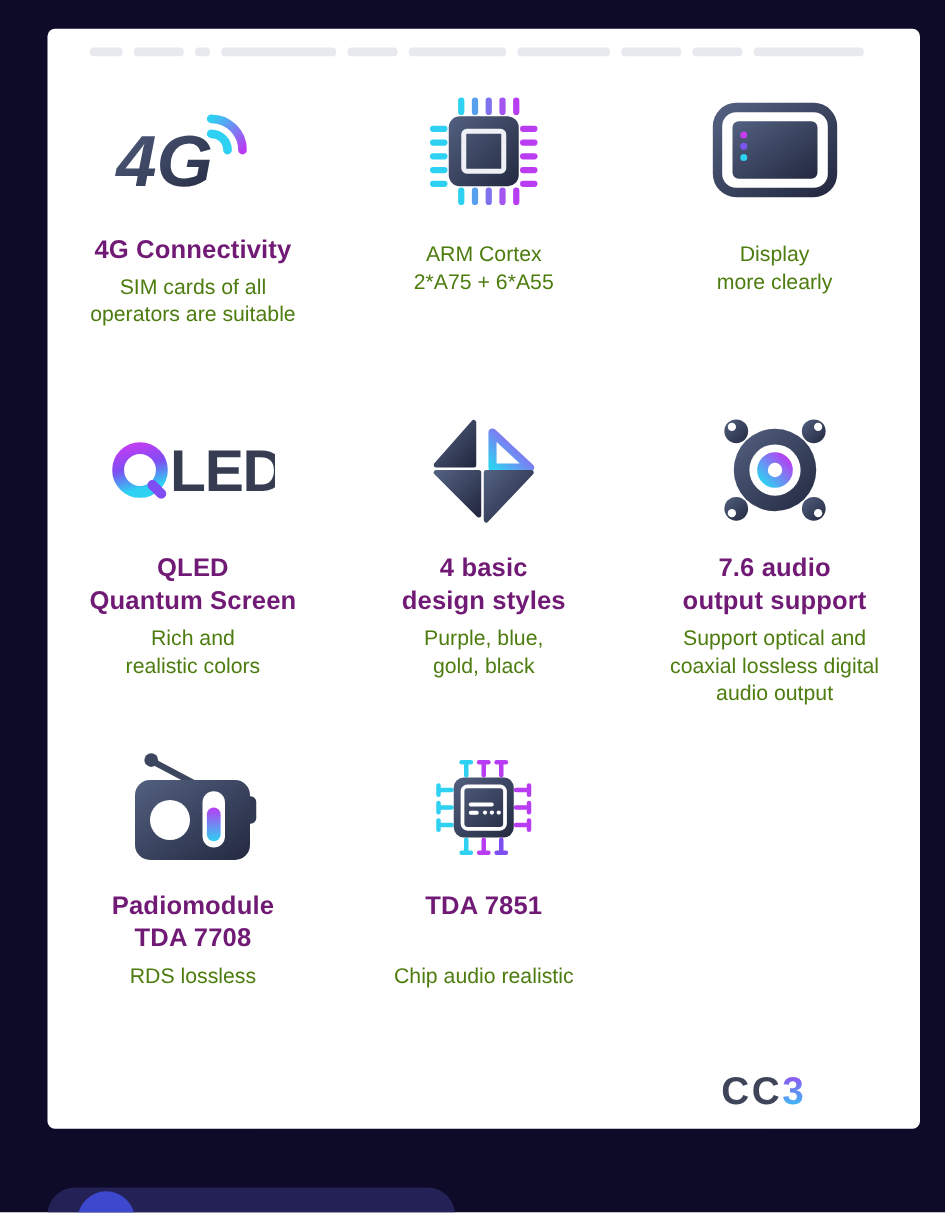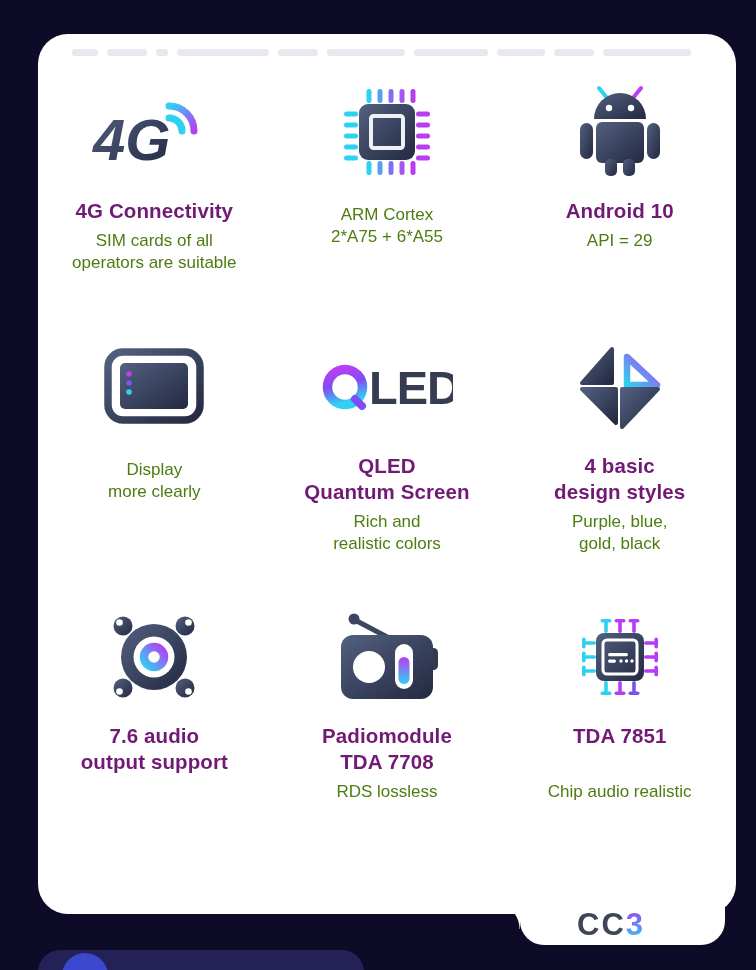--- a/index.html
+++ b/index.html
@@ -2,22 +2,22 @@
 <html><head>
 <meta charset="utf-8">
 <style>
   html,body{margin:0;padding:0;}
   #canvas{
     position:relative;width:756px;height:970px;overflow:hidden;
     background:#0d0b28;
     font-family:"Liberation Sans",sans-serif;
   }
   .card{
-    position:absolute;left:38px;top:34px;width:698px;height:880px;
-    background:#ffffff;border-radius:30px;
+    position:absolute;left:38px;top:23px;width:698px;height:880px;
+    background:#ffffff;border-radius:6px;
   }
   
   .ghost-row{position:absolute;top:15px;left:34px;right:34px;display:flex;gap:9px;align-items:center;}
   .ghost-row i{display:block;height:7px;border-radius:3px;background:#aab0c2;opacity:.28;}
   .ghost-row i:nth-child(1){width:26px}.ghost-row i:nth-child(2){width:40px}
   .ghost-row i:nth-child(3){width:12px}.ghost-row i:nth-child(4){width:92px}
   .ghost-row i:nth-child(5){width:40px}.ghost-row i:nth-child(6){width:78px}
   .ghost-row i:nth-child(7){width:74px}.ghost-row i:nth-child(8){width:48px}
   .ghost-row i:nth-child(9){width:40px}.ghost-row i:nth-child(10){width:88px}
 
@@ -33,21 +33,21 @@
     color:#701a75;white-space:pre-line;letter-spacing:.1px;
   }
   .r2 .title,.r3 .title{min-height:52px;}
   .desc{
     margin:6px 0 0 0;font-size:17px;line-height:22px;
     color:#4d7c0f;white-space:pre-line;
   }
 
   
   .tab{
-    position:absolute;left:520px;top:902px;width:205px;height:43px;
+    position:absolute;left:520px;top:850px;width:205px;height:43px;
     background:#ffffff;border-radius:0 0 24px 24px;
     display:flex;align-items:center;justify-content:center;
   }
   .tab::before{
     content:"";position:absolute;left:-27px;top:0;width:27px;height:27px;
     background:radial-gradient(circle at 0% 100%, rgba(255,255,255,0) 26px, #ffffff 27px);
   }
 
   
   .next-card{
@@ -156,38 +156,20 @@
               <rect x="77.5" y="83" width="5" height="14" rx="2.5" fill="#b83df2"></rect>
             </g>
             <rect x="26" y="26" width="56" height="56" rx="9" fill="url(#gslate)"></rect>
             <rect x="38" y="38" width="32" height="32" rx="2.5" fill="none" stroke="#eef0f6" stroke-width="4"></rect>
           </svg>
         </div>
         <p class="desc">ARM Cortex
 2*A75 + 6*A55</p>
       </div>
 
-      <div class="cell r1">
-        <div class="icon-box">
-          <svg width="92" height="94" viewBox="0 0 92 94">
-            <line x1="33" y1="13" x2="25" y2="3" stroke="#2ed1f2" stroke-width="4" stroke-linecap="round"></line>
-            <line x1="59" y1="13" x2="67" y2="3" stroke="#c03df2" stroke-width="4" stroke-linecap="round"></line>
-            <path d="M20,34 A26,26 0 0 1 72,34 Z" fill="url(#gslate)"></path>
-            <circle cx="35" cy="23" r="3.2" fill="#ffffff"></circle>
-            <circle cx="57" cy="23" r="3.2" fill="#ffffff"></circle>
-            <rect x="6" y="38" width="13" height="36" rx="6.5" fill="url(#gslate)"></rect>
-            <rect x="73" y="38" width="13" height="36" rx="6.5" fill="url(#gslate)"></rect>
-            <rect x="22" y="37" width="48" height="41" rx="6" fill="url(#gslate)"></rect>
-            <rect x="31" y="74" width="12" height="17" rx="5" fill="url(#gslate)"></rect>
-            <rect x="49" y="74" width="12" height="17" rx="5" fill="url(#gslate)"></rect>
-          </svg>
-        </div>
-        <h3 class="title">Android 10</h3>
-        <p class="desc">API = 29</p>
-      </div>
 
       <div class="cell r2">
         <div class="icon-box">
           <svg width="102" height="80" viewBox="0 0 102 80">
             <rect x="5" y="5" width="92" height="68" rx="15" fill="none" stroke="url(#gslate)" stroke-width="7.5"></rect>
             <rect x="17" y="16" width="68" height="46" rx="5" fill="url(#gslate)"></rect>
             <circle cx="26" cy="27" r="2.8" fill="#c43df0"></circle>
             <circle cx="26" cy="36" r="2.8" fill="#7a55f0"></circle>
             <circle cx="26" cy="45" r="2.8" fill="#2ed1f2"></circle>
           </svg>
@@ -238,20 +220,23 @@
               <circle cx="12.5" cy="81.5" r="3.3" fill="#ffffff"></circle>
                 <circle cx="81.5" cy="81.5" r="3.3" fill="#ffffff"></circle>
             </g>
             <circle cx="47" cy="47" r="33" fill="url(#gslate)"></circle>
             <circle cx="47" cy="47" r="20.5" fill="#ffffff"></circle>
             <circle cx="47" cy="47" r="10" fill="none" stroke="url(#gacc)" stroke-width="8.5"></circle>
           </svg>
         </div>
         <h3 class="title">7.6 audio
 output support</h3>
+        <p class="desc">Support optical and
+coaxial lossless digital
+audio output</p>
       </div>
 
       <div class="cell r3">
         <div class="icon-box">
           <svg width="112" height="92" viewBox="0 0 112 92">
             <line x1="24" y1="9" x2="58" y2="27" stroke="#3c465f" stroke-width="5" stroke-linecap="round"></line>
             <circle cx="23" cy="8" r="5.5" fill="#3c465f"></circle>
             <rect x="98" y="37" width="9" height="22" rx="4.5" fill="#323a52"></rect>
             <rect x="10" y="24" width="92" height="64" rx="12" fill="url(#gslate)"></rect>
             <circle cx="38" cy="56" r="16" fill="#ffffff"></circle>

